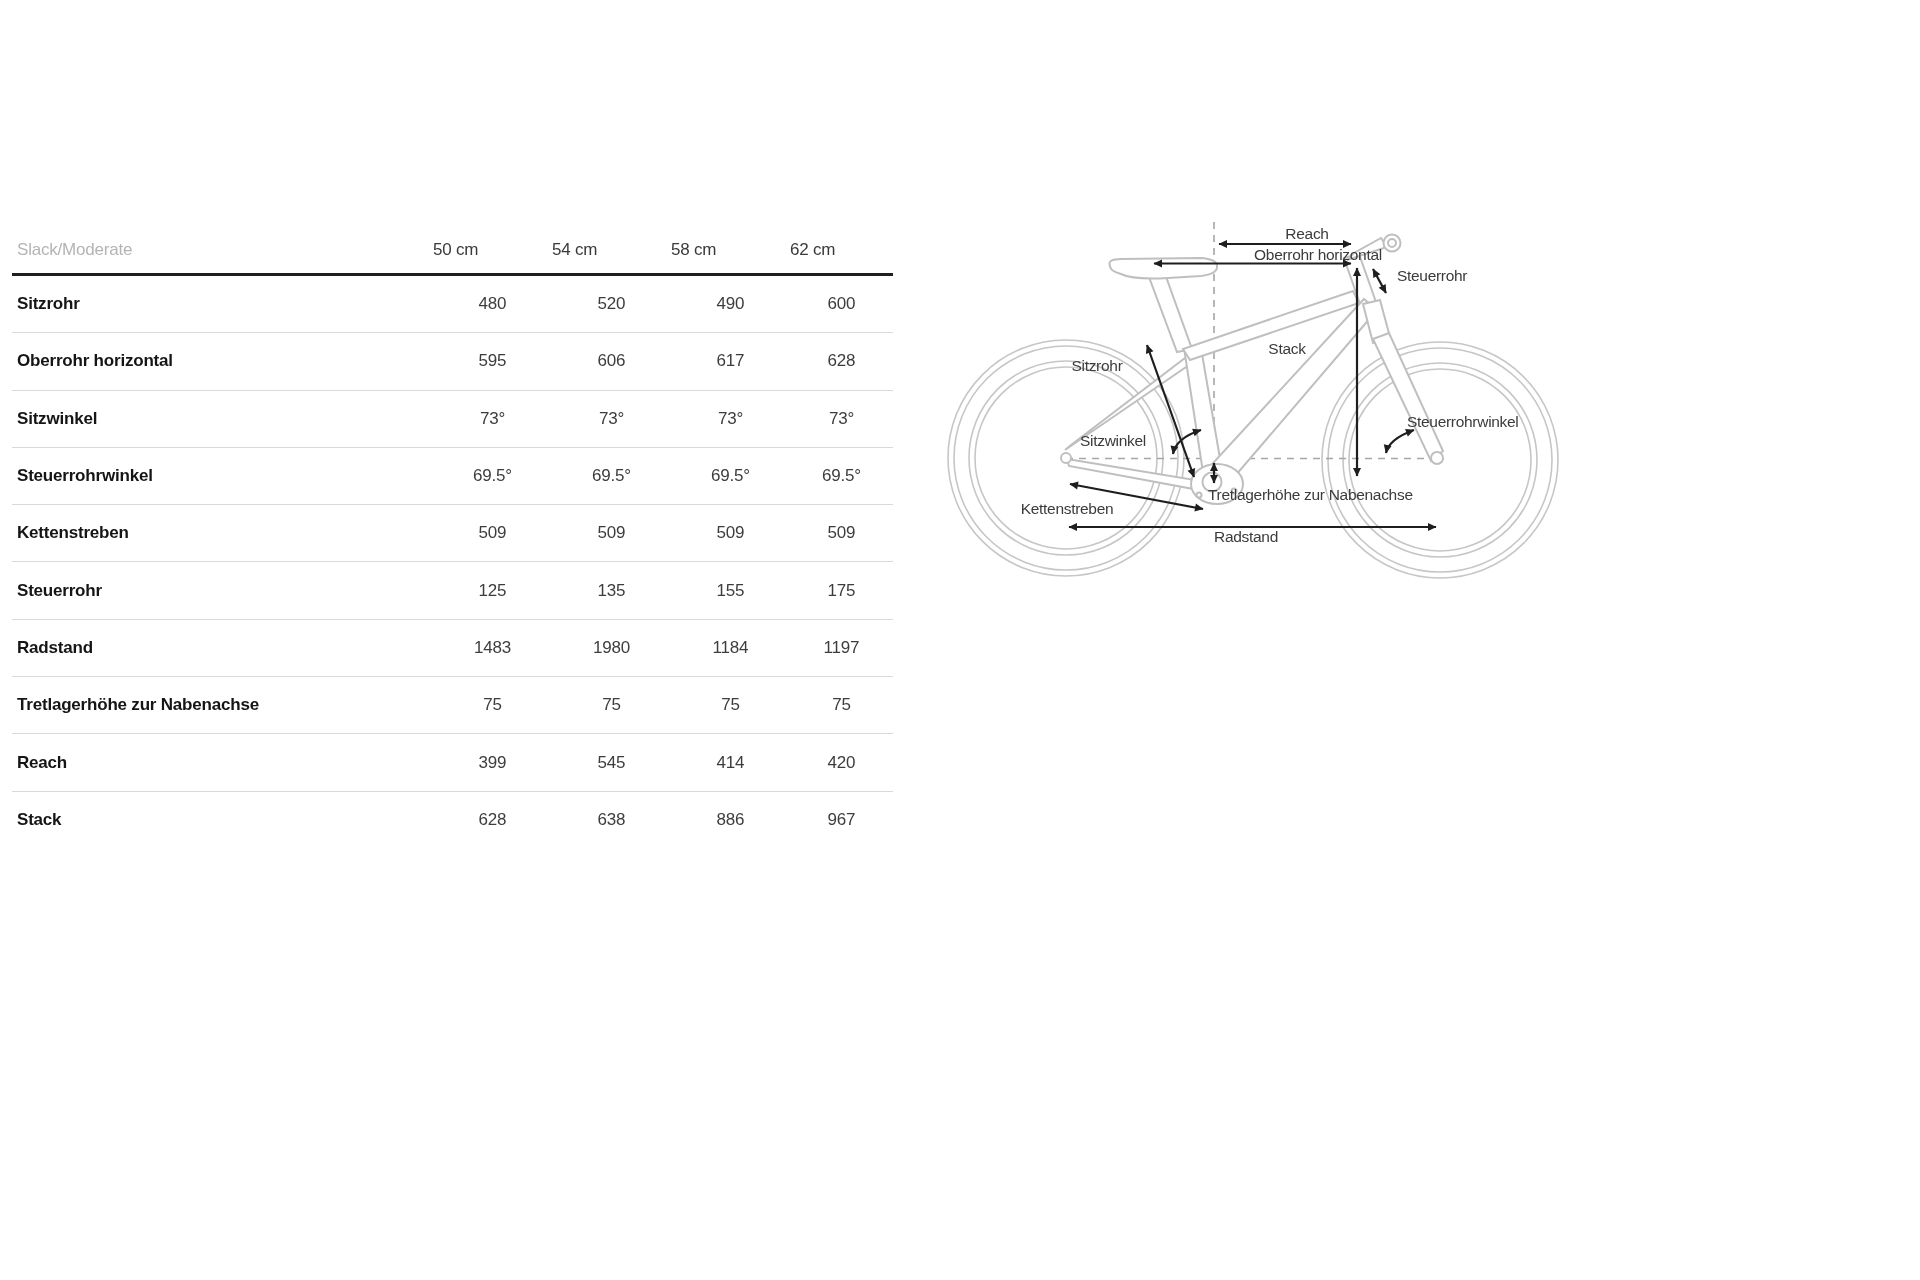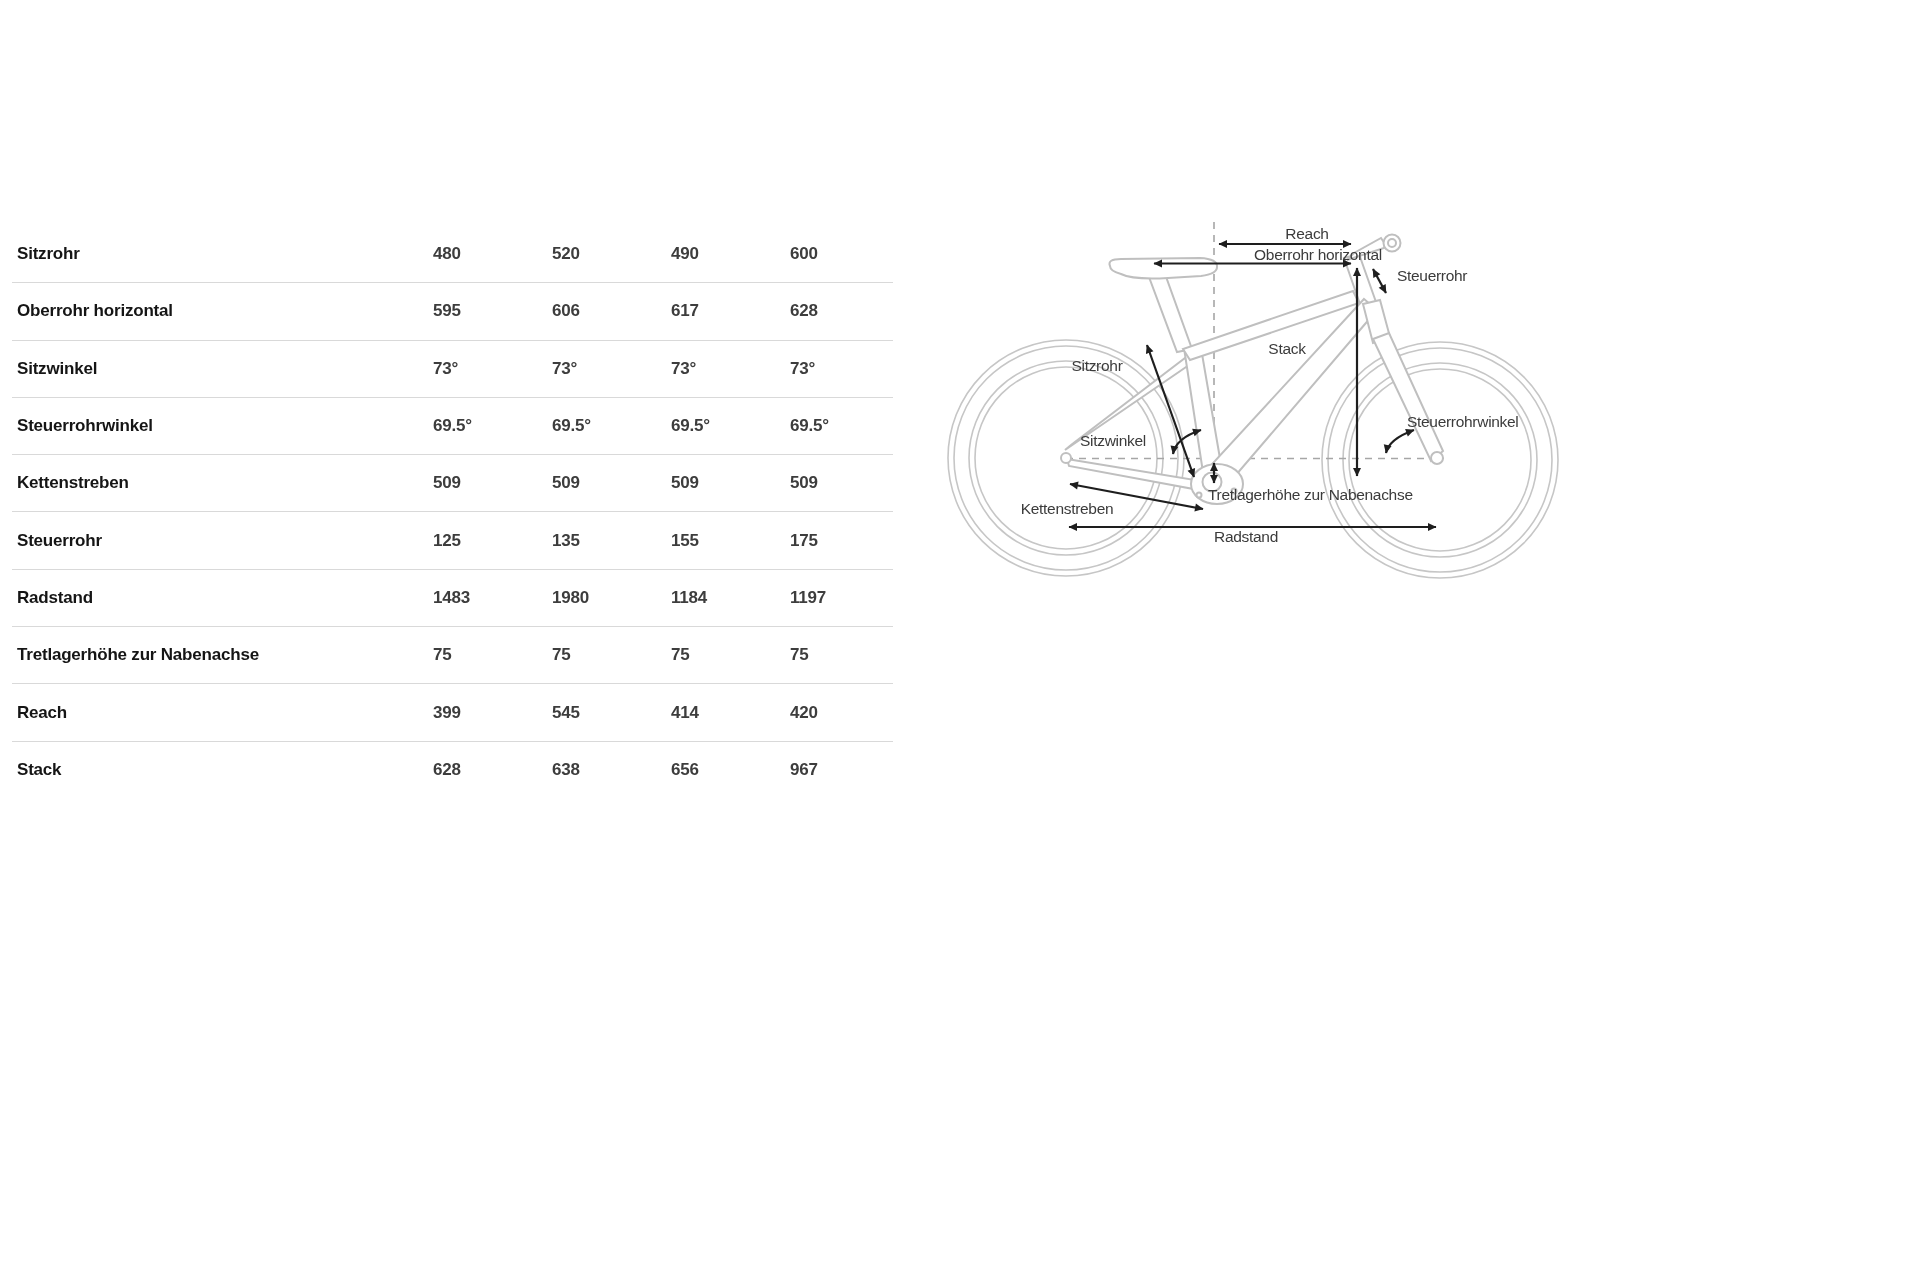--- a/index.html
+++ b/index.html
@@ -19,34 +19,41 @@
   }
   .thead .tlabel{color:#b4b4b4;font-weight:400;padding-left:5px;}
   .thead .tval{color:#3a3a3a;font-weight:400;}
   .trow{
     display:grid;grid-template-columns:421px 119px 119px 119px 1fr;
     align-items:center;height:56.3px;border-bottom:1px solid #d9d9d9;
     font-size:17px;
   }
   .trow:last-child{border-bottom:none;}
   .trow .tlabel{color:#151515;font-weight:700;padding-left:5px;}
-  .trow .tval{color:#3d3d3d;font-weight:700;}
+  .trow .tval{color:#3d3d3d;font-weight:400;text-align:center;}
   
   .diagram-wrap{position:absolute;left:940px;top:200px;width:660px;height:440px;}
   .bike{stroke:#bfbfbf;stroke-width:2;fill:#ffffff;}
   .wheel{stroke:#c6c6c6;stroke-width:1.6;fill:none;}
   .dash{stroke:#a6a6a6;stroke-width:1.6;stroke-dasharray:7 6;fill:none;}
   .arrow{stroke:#1e1e1e;stroke-width:2.2;fill:none;}
   .dlabel{font-family:"Liberation Sans",sans-serif;font-size:15.5px;fill:#3b3b3b;letter-spacing:-0.3px;}
   #ah path{fill:#1e1e1e;}
 </style>
 </head>
 <body>
 
 <div class="geo-table">
+  <div class="thead">
+    <div class="tlabel">Slack/Moderate</div>
+    <div class="tval">50 cm</div>
+    <div class="tval">54 cm</div>
+    <div class="tval">58 cm</div>
+    <div class="tval">62 cm</div>
+  </div>
 
   <div class="trow">
     <div class="tlabel">Sitzrohr</div>
     <div class="tval">480</div>
     <div class="tval">520</div>
     <div class="tval">490</div>
     <div class="tval">600</div>
   </div>
   <div class="trow">
     <div class="tlabel">Oberrohr horizontal</div>
@@ -101,21 +108,21 @@
     <div class="tlabel">Reach</div>
     <div class="tval">399</div>
     <div class="tval">545</div>
     <div class="tval">414</div>
     <div class="tval">420</div>
   </div>
   <div class="trow">
     <div class="tlabel">Stack</div>
     <div class="tval">628</div>
     <div class="tval">638</div>
-    <div class="tval">656</div>
+    <div class="tval">886</div>
     <div class="tval">967</div>
   </div>
 </div>
 
 <div class="diagram-wrap">
 <svg width="660" height="440" viewBox="0 0 660 440" xmlns="http://www.w3.org/2000/svg">
   <defs>
     <marker id="ah" markerWidth="10" markerHeight="9" refX="8.5" refY="4.5" orient="auto-start-reverse" markerUnits="userSpaceOnUse">
       <path d="M0.5,0.5 L9,4.5 L0.5,8.5 Z"></path>
     </marker>

